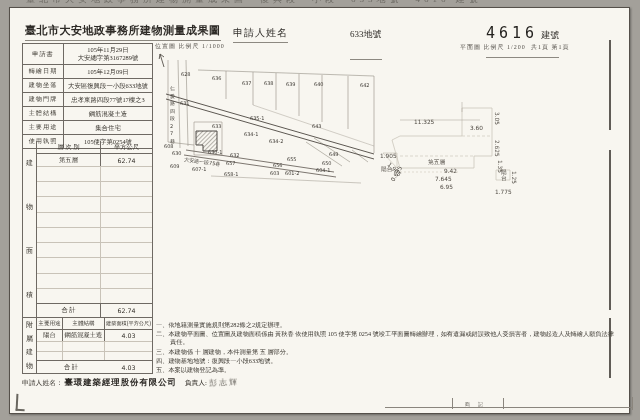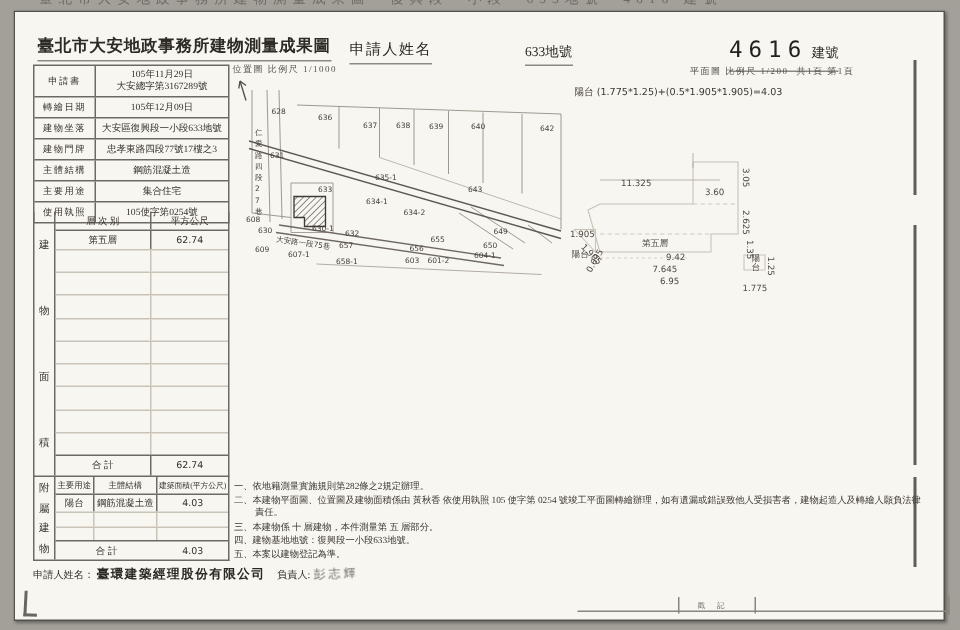--- a/index.html
+++ b/index.html
@@ -16,22 +16,22 @@
     box-shadow:1px 1px 2px rgba(0,0,0,.35);
   }
   
   .topstrip{left:26px;top:0;width:600px;height:6px;overflow:hidden;}
   .topstrip div{margin-top:-7px;font-size:9px;color:#6d6a64;letter-spacing:4px;white-space:nowrap;}
 
   
   .title{left:25px;top:23px;font-size:11px;font-weight:bold;letter-spacing:.5px;
          border-bottom:1px solid #8d8981;padding-bottom:2px;}
   .secname{left:233px;top:26px;font-size:10px;border-bottom:1px solid #8d8981;padding-bottom:2px;letter-spacing:1px;}
-  .parcelno{left:350px;top:28px;font-size:9px;border-bottom:1px solid #8d8981;padding-bottom:2px;}
-  .bldgno{left:486px;top:24px;border-bottom:1px solid #8d8981;padding-bottom:4px;}
+  .parcelno{left:350px;top:28px;font-size:9px;border-bottom:1px solid #8d8981;padding-bottom:18px;}
+  .bldgno{left:486px;top:24px;border-bottom:1px solid #8d8981;padding-bottom:15px;}
   .bldgno .num{font-family:"DejaVu Sans Mono",monospace;font-size:15px;letter-spacing:4px;color:#24221f;}
   .bldgno .unit{font-size:9px;margin-left:3px;}
   .smalllab{font-size:6px;color:#55514b;letter-spacing:1px;}
 
   
   .lefttbl{left:22px;top:43px;width:131px;border:1px solid #6e6963;box-sizing:border-box;background:transparent;}
   .ir{display:flex;border-top:1px solid #6e6963;}
   .ir:first-child{border-top:none;}
   .ir-label{width:40px;border-right:1px solid #6e6963;font-size:6.2px;display:flex;align-items:center;justify-content:center;text-align:center;letter-spacing:1px;color:#3a362f;}
   .ir-value{flex:1;font-size:6.4px;display:flex;flex-direction:column;align-items:center;justify-content:center;text-align:center;line-height:1.25;color:#34302a;}
@@ -249,21 +249,20 @@
 </div>
 
 <div class="abs applicant">
   <span>申請人姓名：</span>
   <span class="co">臺環建築經理股份有限公司</span>
   <span class="rep">負責人:</span>
   <span class="sig">彭志輝</span>
 </div>
 
 <div class="abs formulas">
-  <div>陽台 (1.775*1.25)+(0.5*1.905*1.905)=4.03</div>
 </div>
 
 <div class="abs notes" id="notes">
     <div>一、依地籍測量實施規則第282條之2規定辦理。</div>
     <div>二、本建物平面圖、位置圖及建物面積係由 黃秋香 依使用執照 105 使字第 0254 號竣工平面圖轉繪辦理，如有遺漏或錯誤致他人受損害者，建物起造人及轉繪人願負法律責任。</div>
     <div>三、本建物係 十 層建物，本件測量第 五 層部分。</div>
     <div>四、建物基地地號：復興段一小段633地號。</div>
     <div>五、本案以建物登記為準。</div>
   </div>
 

